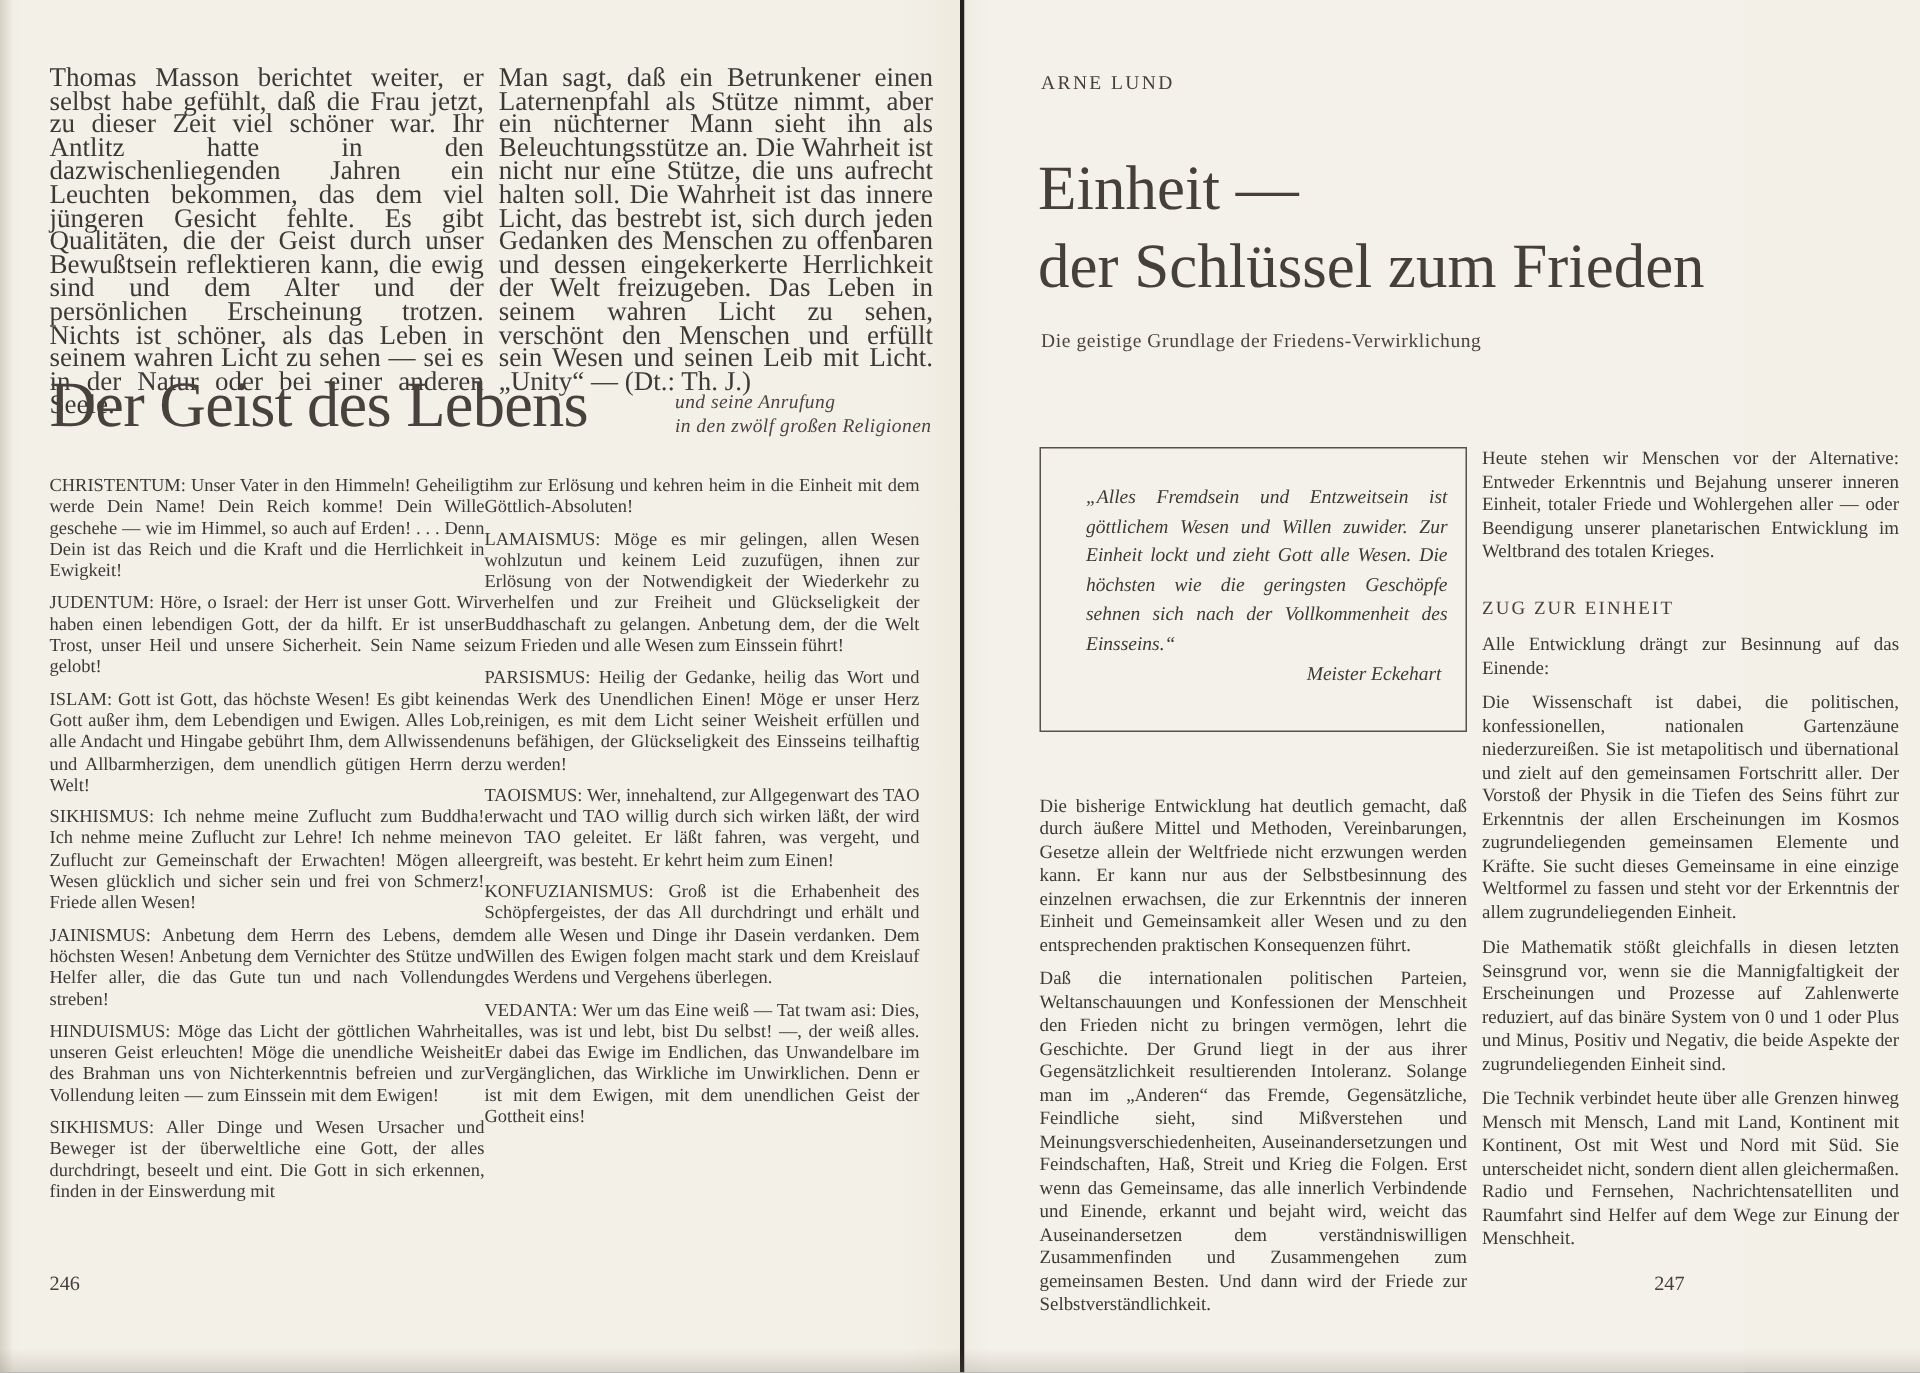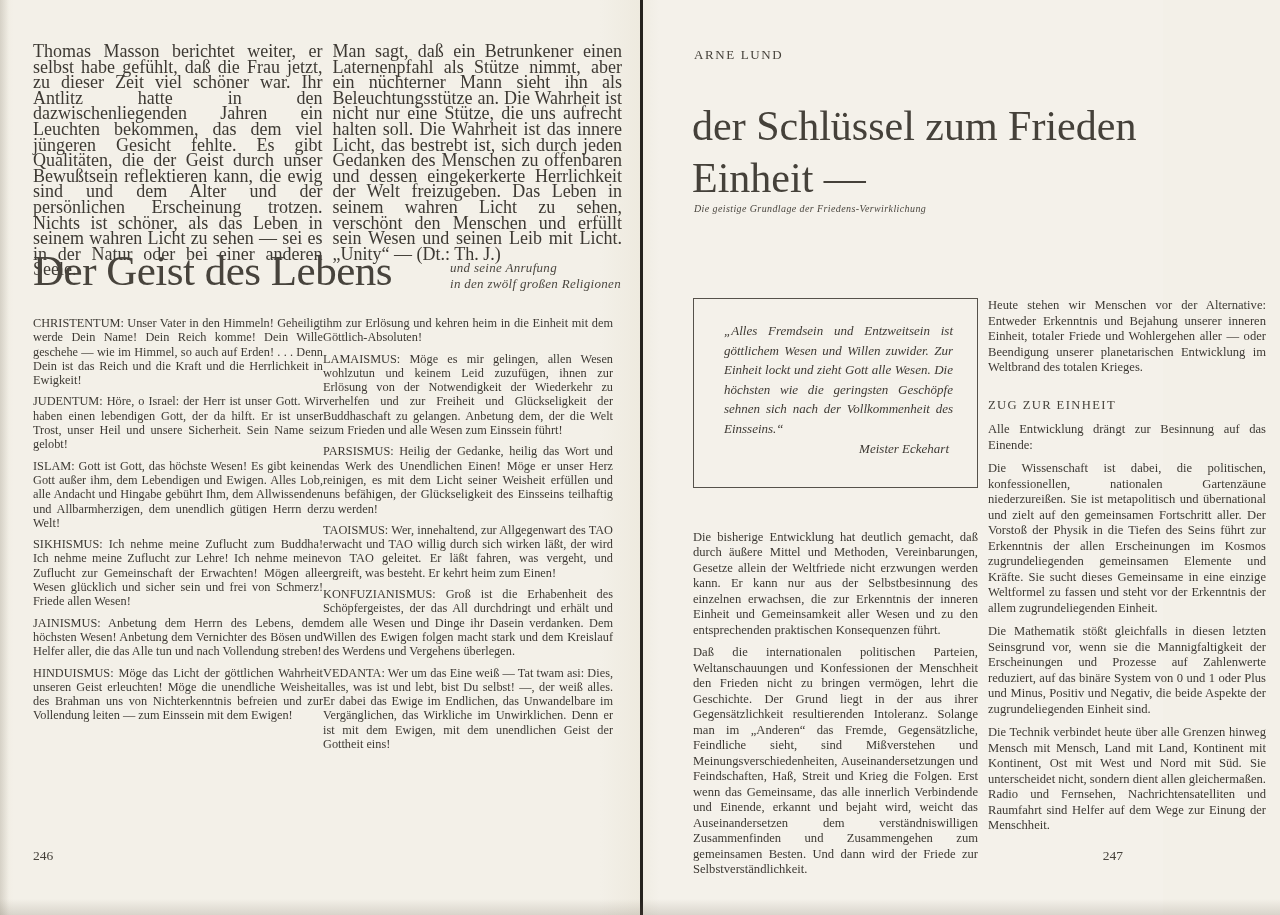--- a/index.html
+++ b/index.html
@@ -32,25 +32,25 @@
   .l-title-row{position:absolute;left:33px;top:247px;display:flex;align-items:flex-start;gap:24px;}
   .l-title{font-size:43px;font-weight:normal;letter-spacing:-0.5px;margin:0;line-height:1.1;color:#47433c;}
   .l-subtitle{margin-left:34px;padding-top:13px;font-style:italic;font-size:13px;line-height:16px;color:#4a463f;letter-spacing:0.3px;}
   .l-religions{left:33px;top:316px;width:589px;}
   .l-religions .col{width:290px;font-size:12.3px;line-height:14.3px;}
   .l-religions p{margin-bottom:7px;}
 
   
   .r-author{position:absolute;left:51px;top:47px;font-size:13px;letter-spacing:1.6px;color:#45413a;}
   .r-title{position:absolute;left:49px;top:100px;font-size:42px;line-height:52px;color:#45413a;}
-  .r-subtitle{position:absolute;left:51px;top:203px;font-style:italic;font-size:10px;letter-spacing:0.4px;color:#4a463f;}
+  .r-subtitle{position:absolute;left:51px;top:219px;font-size:13px;letter-spacing:0.4px;color:#4a463f;}
   .r-cols{left:50px;top:298px;width:573px;gap:10px;}
   .r-col1{width:285px;font-size:12.6px;line-height:15.5px;}
   .r-col2{width:278px;font-size:12.6px;line-height:15.5px;}
-  .quote-box{border:1.5px solid #56524b;padding:22px 24px 30px 30px;margin-bottom:42px;}
+  .quote-box{border:1.5px solid #56524b;padding:22px 12px 30px 30px;margin-bottom:42px;}
   .quote-text{font-style:italic;font-size:13px;line-height:19.5px;text-align:justify;}
   .quote-attr{font-style:italic;font-size:13px;text-align:right;margin-top:3px;padding-right:4px;}
   .r-col1 .body-p{margin-bottom:7px;}
   .r-col2 .body-p{margin-bottom:8px;}
   .section-heading{margin-top:22px;margin-bottom:9px;font-size:12.6px;letter-spacing:1.4px;color:#45413a;text-align:left;}
 
   .page-num{position:absolute;top:848px;font-size:13.5px;color:#45413a;}
   .page-num-left{left:33px;}
   .page-num-right{right:40px;}
 </style>
@@ -77,22 +77,23 @@
         <div>in den zwölf großen Religionen</div>
       </div>
     </div>
 
     <div class="cols l-religions">
       <div class="col">
         <p>CHRISTENTUM: Unser Vater in den Himmeln! Geheiligt werde Dein Name! Dein Reich komme! Dein Wille geschehe — wie im Himmel, so auch auf Erden! . . . Denn Dein ist das Reich und die Kraft und die Herrlichkeit in Ewigkeit!</p>
         <p>JUDENTUM: Höre, o Israel: der Herr ist unser Gott. Wir haben einen lebendigen Gott, der da hilft. Er ist unser Trost, unser Heil und unsere Sicherheit. Sein Name sei gelobt!</p>
         <p>ISLAM: Gott ist Gott, das höchste Wesen! Es gibt keinen Gott außer ihm, dem Lebendigen und Ewigen. Alles Lob, alle Andacht und Hingabe gebührt Ihm, dem Allwissenden und Allbarmherzigen, dem unendlich gütigen Herrn der Welt!</p>
         <p>SIKHISMUS: Ich nehme meine Zuflucht zum Buddha! Ich nehme meine Zuflucht zur Lehre! Ich nehme meine Zuflucht zur Gemeinschaft der Erwachten! Mögen alle Wesen glücklich und sicher sein und frei von Schmerz! Friede allen Wesen!</p>
-        <p>JAINISMUS: Anbetung dem Herrn des Lebens, dem höchsten Wesen! Anbetung dem Vernichter des Bösen und Helfer aller, die das Alle tun und nach Vollendung streben!</p>
+        <p>JAINISMUS: Anbetung dem Herrn des Lebens, dem höchsten Wesen! Anbetung dem Vernichter des Stütze und Helfer aller, die das Gute tun und nach Vollendung streben!</p>
         <p>HINDUISMUS: Möge das Licht der göttlichen Wahrheit unseren Geist erleuchten! Möge die unendliche Weisheit des Brahman uns von Nichterkenntnis befreien und zur Vollendung leiten — zum Einssein mit dem Ewigen!</p>
+        <p>SIKHISMUS: Aller Dinge und Wesen Ursacher und Beweger ist der überweltliche eine Gott, der alles durchdringt, beseelt und eint. Die Gott in sich erkennen, finden in der Einswerdung mit</p>
       </div>
       <div class="col">
         <p>ihm zur Erlösung und kehren heim in die Einheit mit dem Göttlich-Absoluten!</p>
         <p>LAMAISMUS: Möge es mir gelingen, allen Wesen wohlzutun und keinem Leid zuzufügen, ihnen zur Erlösung von der Notwendigkeit der Wiederkehr zu verhelfen und zur Freiheit und Glückseligkeit der Buddhaschaft zu gelangen. Anbetung dem, der die Welt zum Frieden und alle Wesen zum Einssein führt!</p>
         <p>PARSISMUS: Heilig der Gedanke, heilig das Wort und das Werk des Unendlichen Einen! Möge er unser Herz reinigen, es mit dem Licht seiner Weisheit erfüllen und uns befähigen, der Glückseligkeit des Einsseins teilhaftig zu werden!</p>
         <p>TAOISMUS: Wer, innehaltend, zur Allgegenwart des TAO erwacht und TAO willig durch sich wirken läßt, der wird von TAO geleitet. Er läßt fahren, was vergeht, und ergreift, was besteht. Er kehrt heim zum Einen!</p>
         <p>KONFUZIANISMUS: Groß ist die Erhabenheit des Schöpfergeistes, der das All durchdringt und erhält und dem alle Wesen und Dinge ihr Dasein verdanken. Dem Willen des Ewigen folgen macht stark und dem Kreislauf des Werdens und Vergehens überlegen.</p>
         <p>VEDANTA: Wer um das Eine weiß — Tat twam asi: Dies, alles, was ist und lebt, bist Du selbst! —, der weiß alles. Er dabei das Ewige im Endlichen, das Unwandelbare im Vergänglichen, das Wirkliche im Unwirklichen. Denn er ist mit dem Ewigen, mit dem unendlichen Geist der Gottheit eins!</p>
       </div>
     </div>
@@ -100,22 +101,22 @@
     <div class="page-num page-num-left">246</div>
   </div>
 
   <div class="divider"></div>
 
   <div class="page page-right">
 
     <div class="r-author">ARNE LUND</div>
 
     <div class="r-title">
+      <div>Einheit —</div>
       <div>der Schlüssel zum Frieden</div>
-      <div>Einheit —</div>
     </div>
 
     <div class="r-subtitle">Die geistige Grundlage der Friedens-Verwirklichung</div>
 
     <div class="cols r-cols">
       <div class="col r-col1">
         <div class="quote-box">
           <p class="quote-text">„Alles Fremdsein und Entzweitsein ist göttlichem Wesen und Willen zuwider. Zur Einheit lockt und zieht Gott alle Wesen. Die höchsten wie die geringsten Geschöpfe sehnen sich nach der Vollkommenheit des Einsseins.“</p>
           <p class="quote-attr">Meister Eckehart</p>
         </div>

